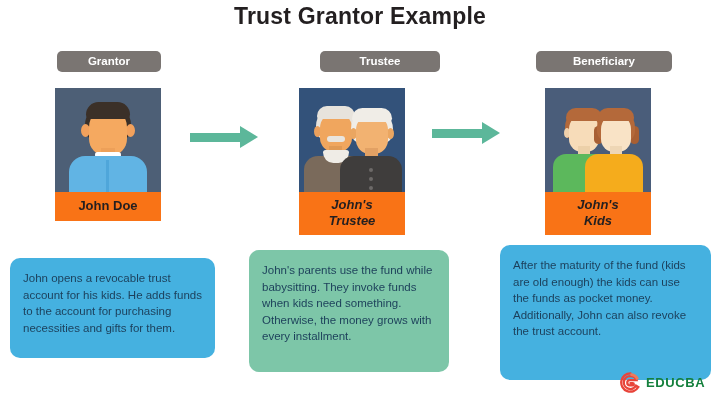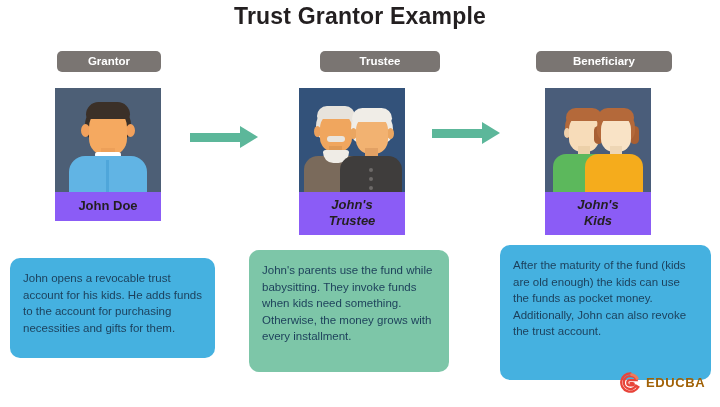--- a/index.html
+++ b/index.html
@@ -41,21 +41,21 @@
 
   .photo{
     position:relative;width:106px;height:104px;
     background:#4d5f76;
     overflow:hidden;
   }
   .photo.c2bg{background:#33527a;}
   .photo.c3bg{background:#4a5d7a;}
 
   .caption{
-    background:#8b5cf6;
+    background:#f97316;
     color:#231f20;
     font-size:13px;font-weight:bold;
     text-align:center;
     line-height:16px;
     padding:6px 2px 7px 2px;
     min-height:28px;
     box-sizing:border-box;
   }
   .caption.two{padding:5px 2px 6px 2px;font-style:italic;}
 
@@ -151,21 +151,21 @@
     padding:12px 12px 10px 13px;
   }
   .desc.d1{left:10px;top:258px;width:205px;height:100px;background:#45b1e0;}
   .desc.d2{left:249px;top:250px;width:200px;height:122px;background:#7dc6a8;}
   .desc.d3{left:500px;top:245px;width:211px;height:135px;background:#45b1e0;}
 
   
   .logo{position:absolute;left:620px;top:372px;display:flex;align-items:center;gap:5px;}
   .logo-mark{width:21px;height:21px;position:relative;}
   .logo-text{
-    font-size:13px;font-weight:bold;color:#a16207;letter-spacing:.6px;
+    font-size:13px;font-weight:bold;color:#15803d;letter-spacing:.6px;
   }
 </style>
 </head>
 <body>
 
 <div class="stage">
 
   <div class="title">Trust Grantor Example</div>
 
   <div class="badge b1">Grantor</div>

